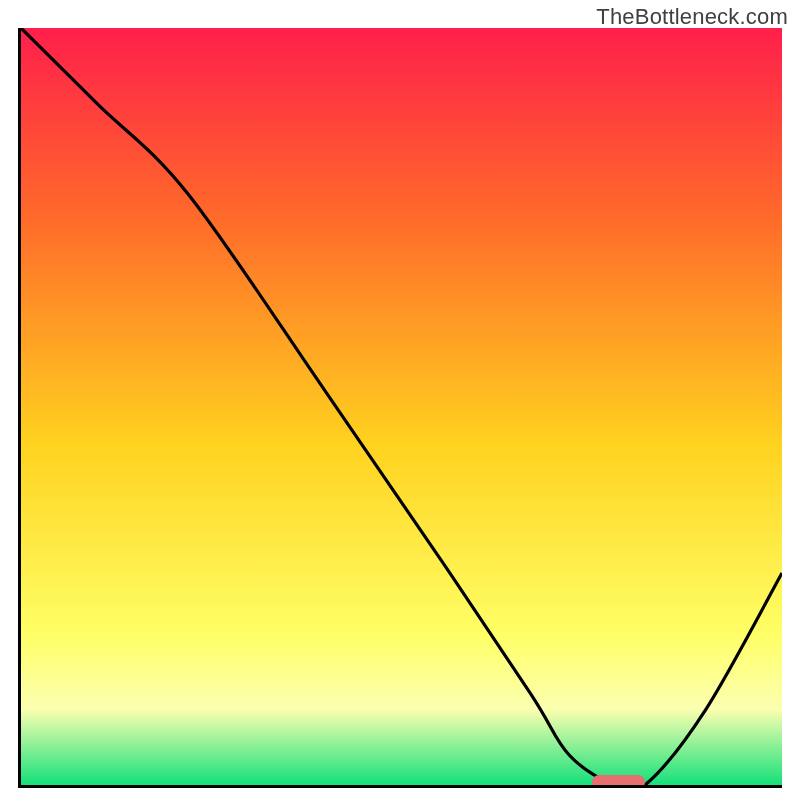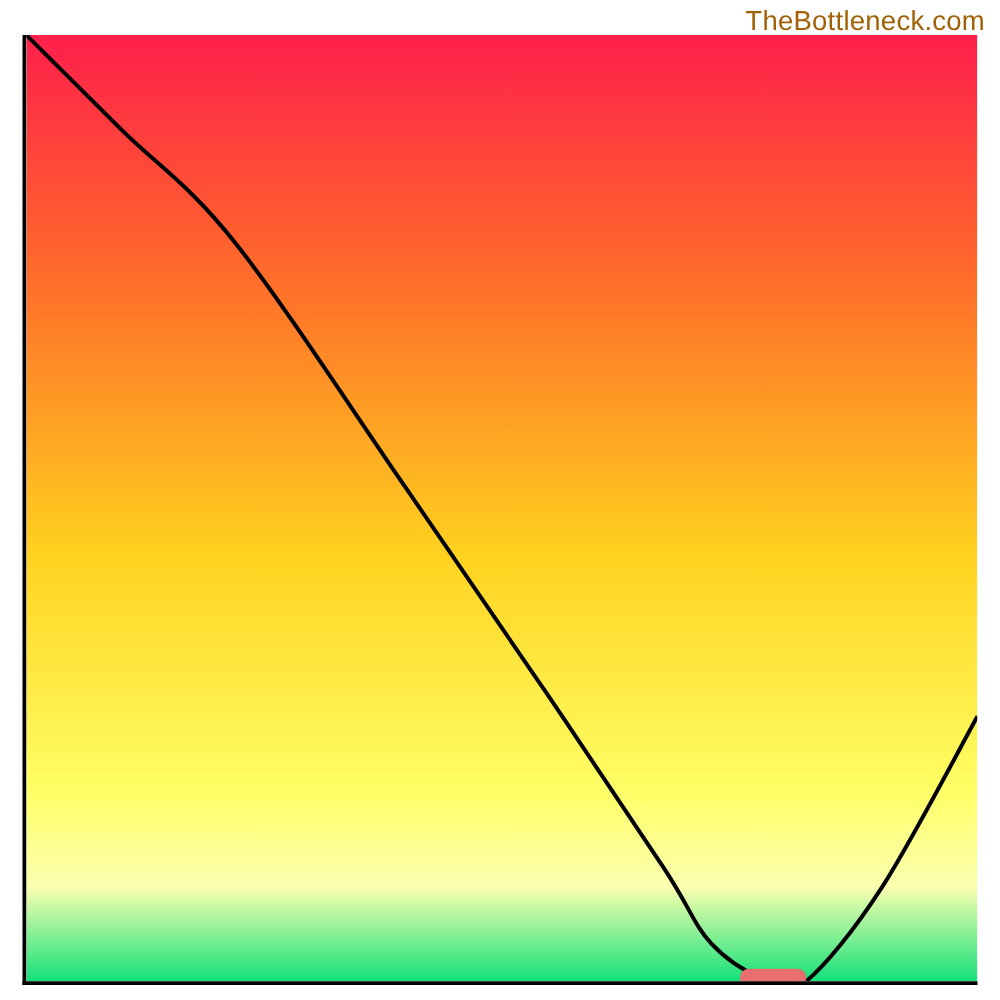--- a/index.html
+++ b/index.html
@@ -14,21 +14,21 @@
     position: relative;
     width: 800px;
     height: 800px;
   }
   .watermark {
     position: absolute;
     top: 4px;
     right: 12px;
     font-size: 22px;
     font-weight: 500;
-    color: #a16207;
+    color: #404040;
     letter-spacing: 0.2px;
   }
   .plot-frame {
     position: absolute;
     left: 18px;
     top: 28px;
     width: 764px;
     height: 760px;
     border: 3px solid #000;
     border-top: none;

